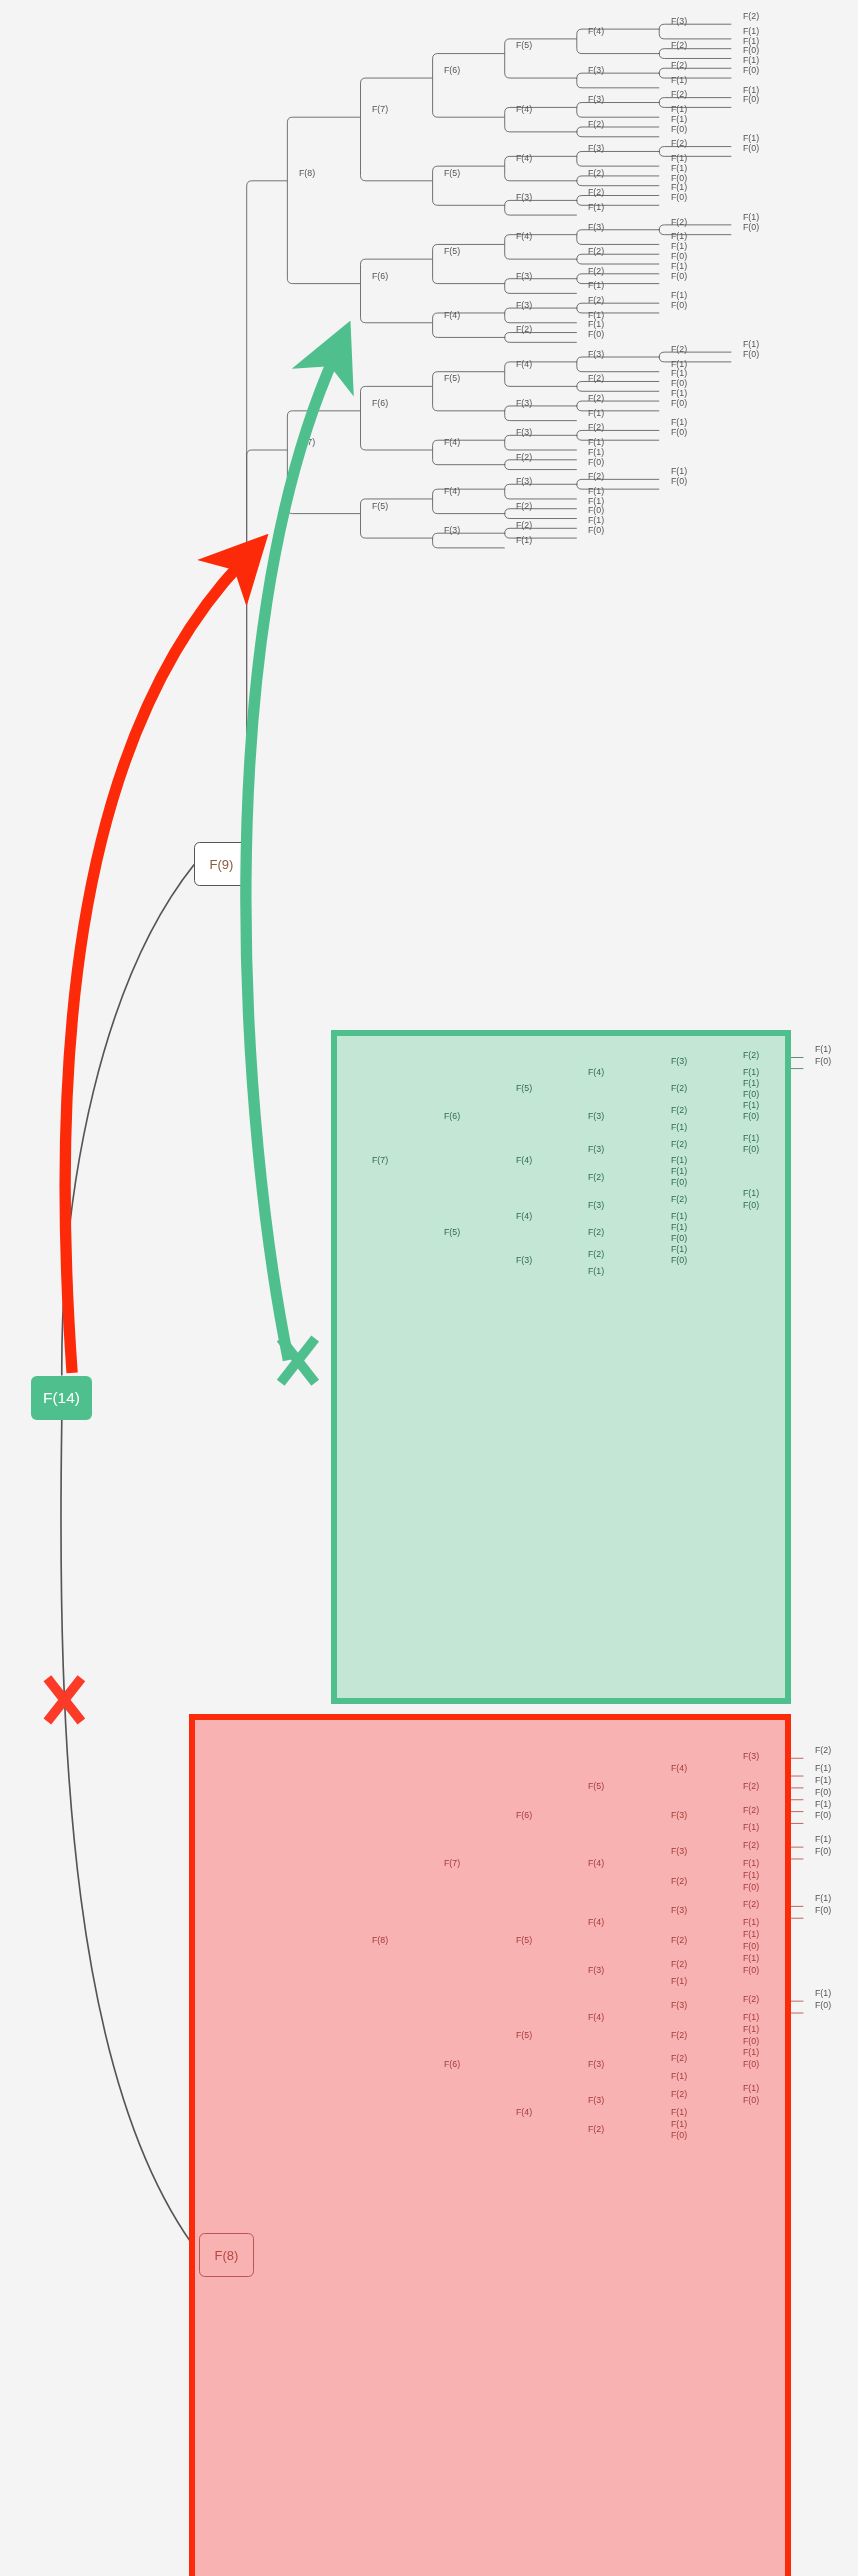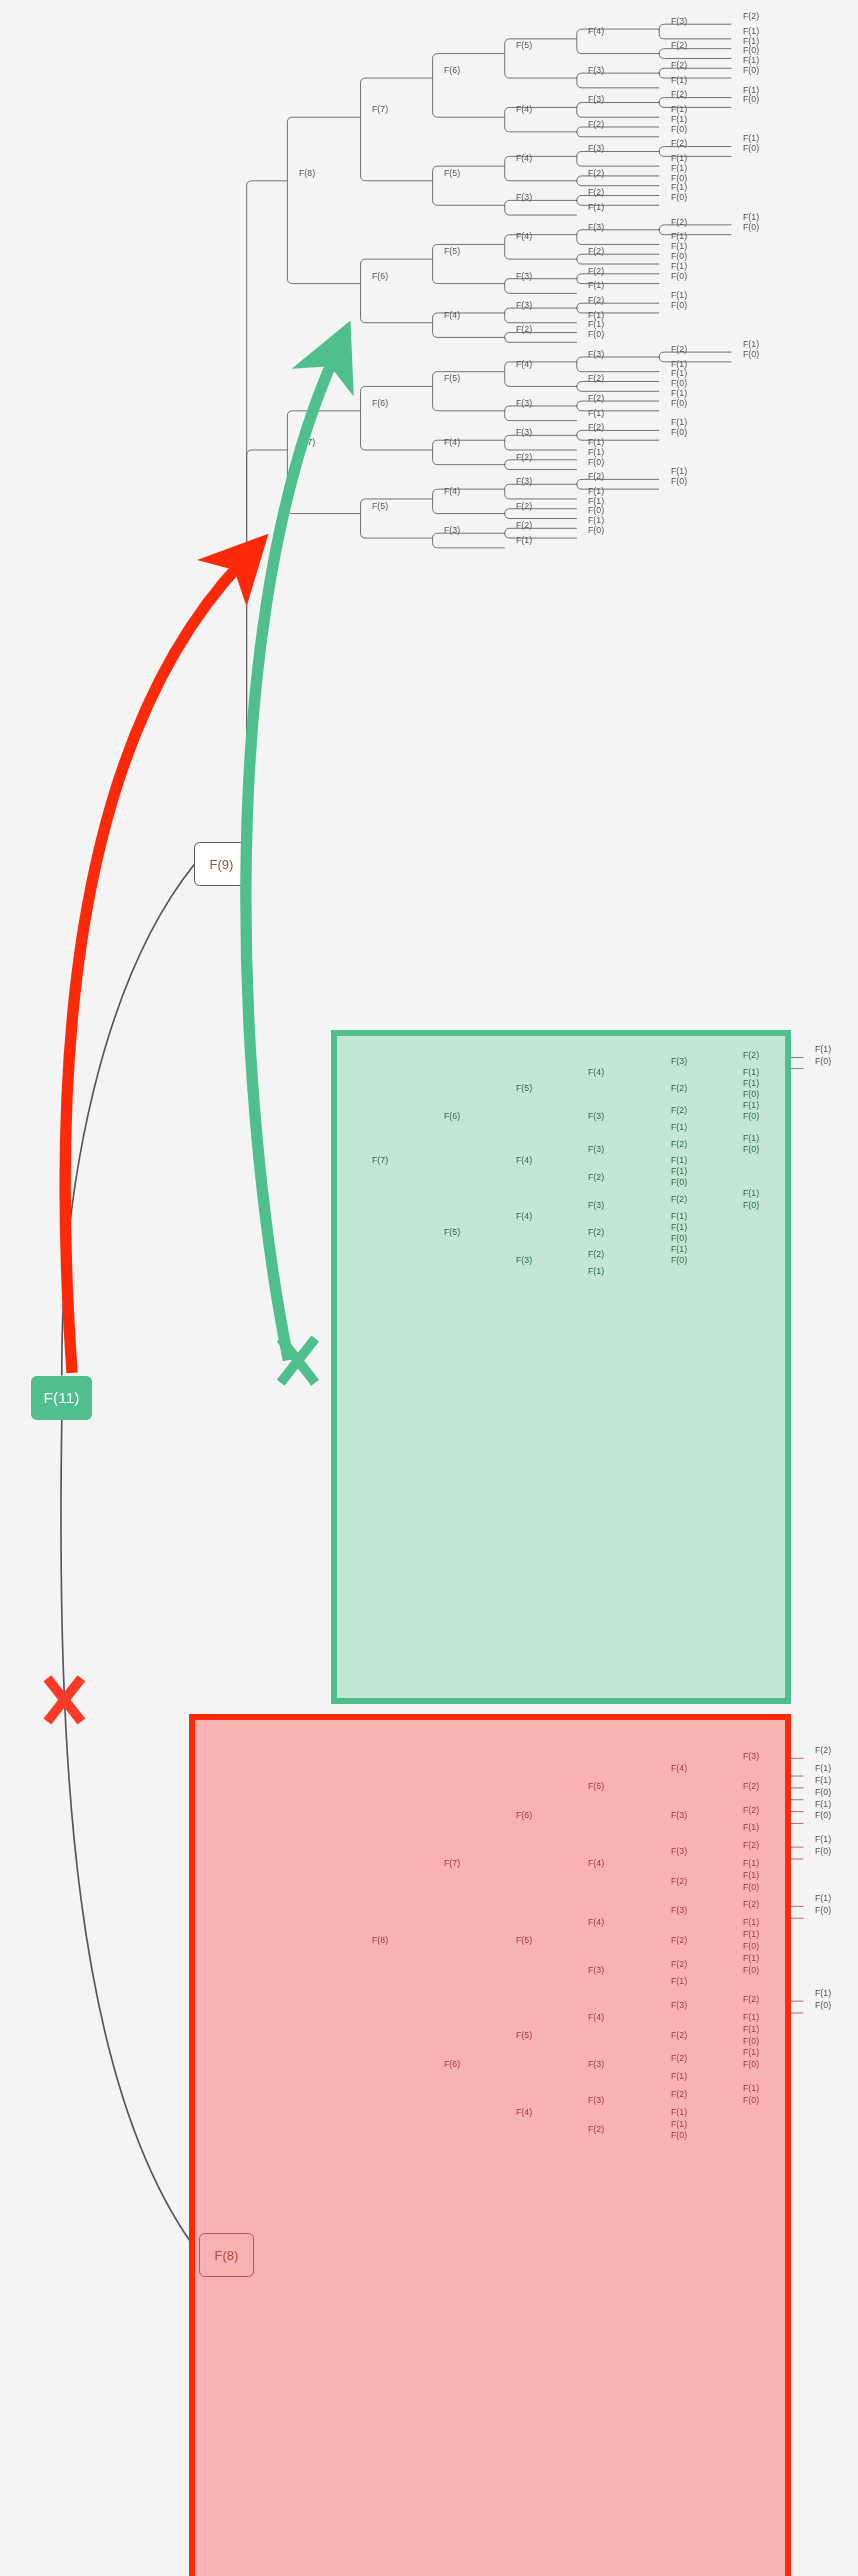--- a/index.html
+++ b/index.html
@@ -457,21 +457,21 @@
       <div class="node-label in-red" style="left: 671px; top: 2099px;">F(2)</div>
       <div class="node-label in-red" style="left: 743px; top: 2093px;">F(1)</div>
       <div class="node-label in-red" style="left: 743px; top: 2105px;">F(0)</div>
       <div class="node-label in-red" style="left: 671px; top: 2117px;">F(1)</div>
       <div class="node-label in-red" style="left: 588px; top: 2134px;">F(2)</div>
       <div class="node-label in-red" style="left: 671px; top: 2129px;">F(1)</div>
       <div class="node-label in-red" style="left: 671px; top: 2140px;">F(0)</div>
     </div>
 
   <div id="root-node">
-    <span>F(11)</span>
+    <span>F(14)</span>
   </div>
 
   <div class="pill" id="pill-f9">
     <span>F(9)</span>
   </div>
   <div class="pill" id="pill-f8b">
     <span>F(8)</span>
   </div>
 
   <svg id="anno-svg" style="position:absolute;left:0;top:0;width:858px;height:2819px;pointer-events:none" viewBox="0 0 1666 5472">

